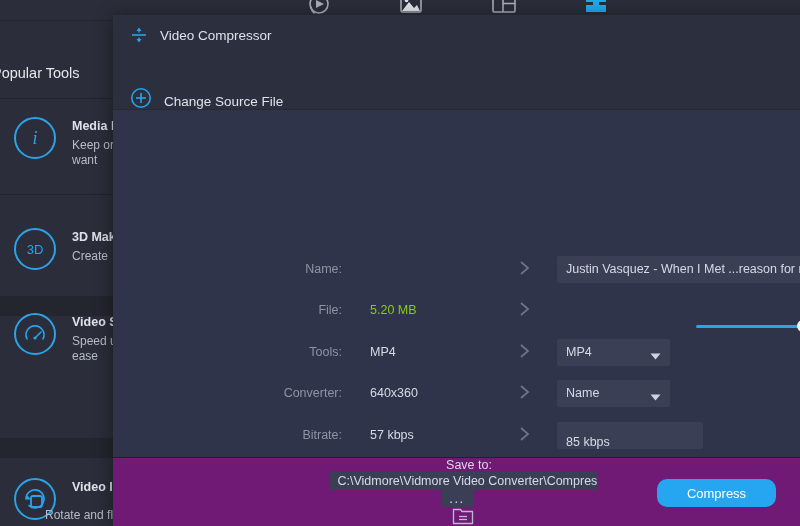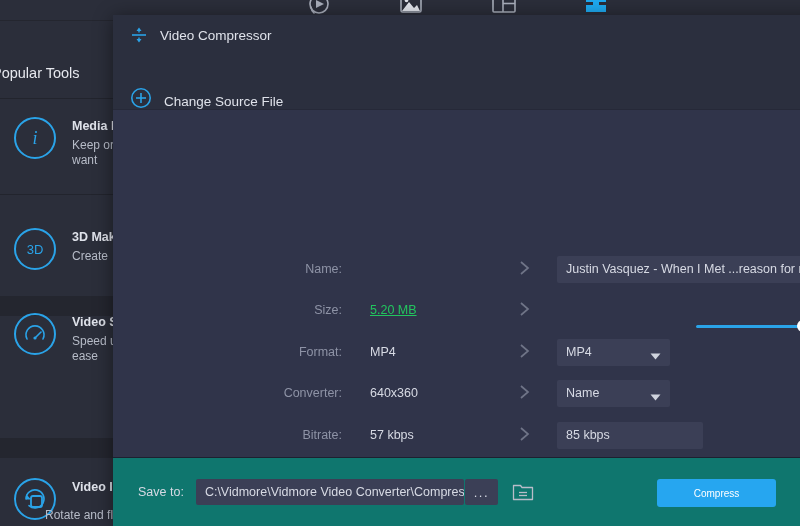--- a/index.html
+++ b/index.html
@@ -87,37 +87,37 @@
   .modal-body { position: relative; height: 347px; background: #30344a; }
 
   .row { position: absolute; left: 16px; width: 687px; height: 28px; display: flex; align-items: center; }
   .row-label {
     position: absolute; right: 474px; width: 120px; text-align: right;
     color: #8e93a6; font-size: 12.5px;
   }
   .row-value {
     position: absolute; left: 241px; color: #d7dae4; font-size: 12.5px; white-space: nowrap;
   }
-  .row-value.accent { color: #22c55e; text-decoration: underline; }
+  .row-value.accent { color: #84cc16; }
   .chev {
     position: absolute; left: 389px; top: 3px; width: 14px; height: 20px; color: #6f7487;
   }
 
   .field {
     position: absolute; left: 428px;
     height: 27px; background: #3b3f56; border-radius: 2px;
     display: flex; align-items: center;
     color: #d7dae4; font-size: 12.5px;
   }
   .field span.txt { margin-left: 9px; white-space: nowrap; overflow: hidden; }
 
   .field.name { width: 345px; }
   .field.size { width: 113px; }
   .field.select { width: 113px; }
-  .field.bitrate { width: 146px; }
+  .field.bitrate { width: 146px; align-items: flex-end; }
 
   .spinner {
     position: absolute; right: 8px; top: 4px; width: 11px; height: 19px;
     display: flex; flex-direction: column; justify-content: space-between;
     color: #b9bdc9;
   }
   .caret-dn { position: absolute; right: 9px; top: 10px; color: #cfd3dd; }
 
   .slider-wrap { position: absolute; left: 583px; top: 210px; width: 135px; height: 12px; }
   .slider-track { position: absolute; left: 0; top: 5px; width: 135px; height: 3px; background: #262a3a; border-radius: 2px; }
@@ -129,45 +129,45 @@
 
   .preview-btn {
     position: absolute; left: 275px; top: 355px; width: 171px; height: 26px;
     border: 1px solid #2aa3e8; border-radius: 2px;
     display: flex; align-items: center; justify-content: center;
     color: #2aa3e8; font-size: 12.5px; background: transparent;
   }
 
   .modal-footer {
     position: absolute; left: 0; bottom: 0; width: 687px; height: 69px;
-    background: #0f766e; border-top: 1px solid #1d2030;
-    display: flex; align-items: center;
+    background: #701a75; border-top: 1px solid #1d2030;
+    display: flex; align-items: center; flex-direction: column;
   }
   .saveto-label { margin-left: 25px; color: #d7dae4; font-size: 12.5px; }
   .saveto-field {
     margin-left: 12px; width: 268px; height: 26px;
     background: #3b3f56; border-radius: 2px;
     display: flex; align-items: center;
     color: #d7dae4; font-size: 12.5px;
   }
   .saveto-field span { margin-left: 9px; white-space: nowrap; overflow: hidden; }
   .dots-btn {
     margin-left: 1px; width: 33px; height: 26px; background: #3b3f56; border-radius: 2px;
     display: flex; align-items: center; justify-content: center;
     color: #d7dae4; font-size: 13px; letter-spacing: 1.5px;
   }
   .folder-btn {
     margin-left: 13px; width: 24px; height: 22px;
     display: flex; align-items: center; justify-content: center; color: #b9bdc9;
   }
   .compress-btn {
     position: absolute; right: 24px; top: 21px;
-    width: 119px; height: 28px; background: #26a6f0; border-radius: 3px;
+    width: 119px; height: 28px; background: #26a6f0; border-radius: 10px;
     display: flex; align-items: center; justify-content: center;
-    color: #ffffff; font-size: 10px;
+    color: #ffffff; font-size: 13px;
   }
 </style>
 </head>
 <body>
 
 <div id="app">
 
   <div class="bg-root">
 
     <div class="bg-topbar">
@@ -308,31 +308,31 @@
           <svg width="14" height="20" viewBox="0 0 14 20">
               <polyline points="3,4 10,10 3,16" fill="none" stroke="#6f7487" stroke-width="1.7"></polyline>
             </svg>
         </div>
         <div class="field name">
           <span class="txt">Justin Vasquez - When I Met ...reason for my being_360P.mp4</span>
         </div>
       </div>
 
       <div class="row" style="top:186px">
-        <div class="row-label">Size:</div>
+        <div class="row-label">File:</div>
         <div class="row-value accent">5.20 MB</div>
         <div class="chev">
           <svg width="14" height="20" viewBox="0 0 14 20">
               <polyline points="3,4 10,10 3,16" fill="none" stroke="#6f7487" stroke-width="1.7"></polyline>
             </svg>
         </div>
       </div>
 
       <div class="row" style="top:228px">
-        <div class="row-label">Format:</div>
+        <div class="row-label">Tools:</div>
         <div class="row-value">MP4</div>
         <div class="chev">
           <svg width="14" height="20" viewBox="0 0 14 20">
               <polyline points="3,4 10,10 3,16" fill="none" stroke="#6f7487" stroke-width="1.7"></polyline>
             </svg>
         </div>
         <div class="field select">
           <span class="txt">MP4</span>
           <div class="caret-dn">
             <svg width="11" height="7" viewBox="0 0 11 7">

